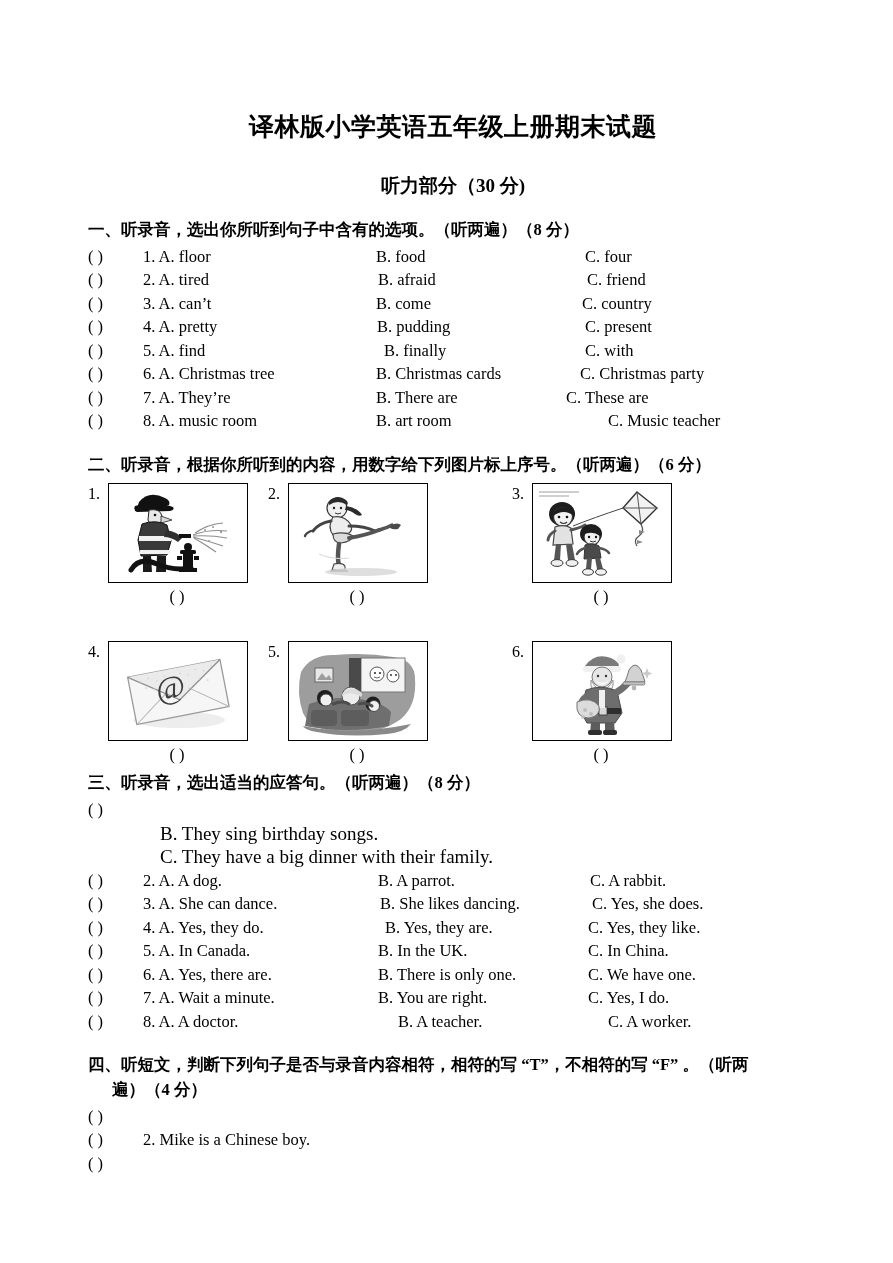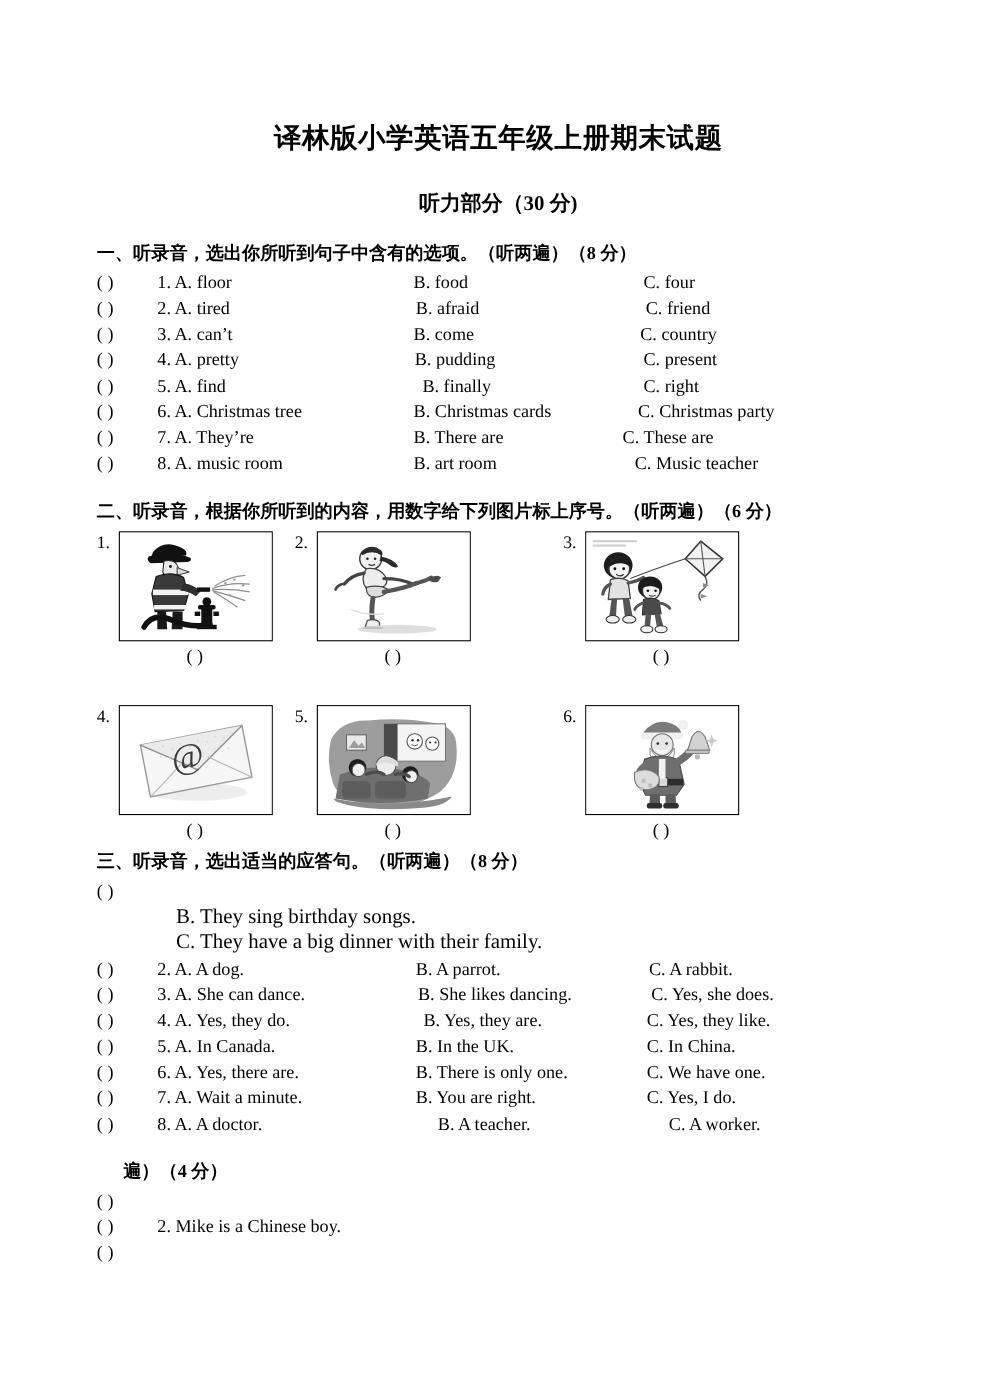--- a/index.html
+++ b/index.html
@@ -88,21 +88,21 @@
   }
 
   
   .b-1 { left: 288px; }  .c-1 { left: 497px; }
   .b-2 { left: 290px; }  .c-2 { left: 499px; text-align: center; }
   .b-3 { left: 288px; }  .c-3 { left: 494px; }
   .b-4 { left: 289px; }  .c-4 { left: 497px; }
   .b-5 { left: 296px; }  .c-5 { left: 497px; }
   .b-6 { left: 288px; }  .c-6 { left: 492px; }
   .b-7 { left: 288px; }  .c-7 { left: 478px; }
-  .b-8 { left: 288px; }  .c-8 { left: 489px; }
+  .b-8 { left: 288px; }  .c-8 { left: 520px; }
   .b3-2 { left: 290px; } .c3-2 { left: 502px; }
   .b3-3 { left: 292px; } .c3-3 { left: 504px; }
   .b3-4 { left: 297px; } .c3-4 { left: 500px; }
   .b3-5 { left: 290px; } .c3-5 { left: 500px; }
   .b3-6 { left: 290px; } .c3-6 { left: 500px; }
   .b3-7 { left: 290px; } .c3-7 { left: 500px; }
   .b3-8 { left: 310px; } .c3-8 { left: 520px; }
 
   
   .sub-row {
@@ -204,21 +204,21 @@
       <div class="q-row">
         <span class="paren">(      )</span>
         <span class="oa"><span>4.</span> <span>A. pretty</span></span>
         <span class="ob b-4">B. pudding</span>
         <span class="oc c-4">C. present</span>
       </div>
       <div class="q-row">
         <span class="paren">(      )</span>
         <span class="oa"><span>5.</span> <span>A. find</span></span>
         <span class="ob b-5">B. finally</span>
-        <span class="oc c-5">C. right</span>
+        <span class="oc c-5">C. with</span>
       </div>
       <div class="q-row">
         <span class="paren">(      )</span>
         <span class="oa"><span>6.</span> <span>A. Christmas tree</span></span>
         <span class="ob b-6">B. Christmas cards</span>
         <span class="oc c-6">C. Christmas party</span>
       </div>
       <div class="q-row">
         <span class="paren">(      )</span>
         <span class="oa"><span>7.</span> <span>A. They’re</span></span>
@@ -570,20 +570,21 @@
       </div>
       <div class="q-row">
         <span class="paren">(      )</span>
         <span class="oa"><span>8.</span> <span>A. A doctor.</span></span>
         <span class="ob b3-8">B. A teacher.</span>
         <span class="oc c3-8">C. A worker.</span>
       </div>
     </div>
 
     <div class="part-head wrap">
+      <span>四、听短文，判断下列句子是否与录音内容相符，相符的写 “T”，不相符的写 “F” 。（听两</span>
       <span class="cont">遍）（4 分）</span>
     </div>
 
     <div>
       <div class="s-row">
         <span class="paren">(      )</span>
       </div>
       <div class="s-row">
         <span class="paren">(      )</span>
         <span class="txt">2. Mike is a Chinese boy.</span>

